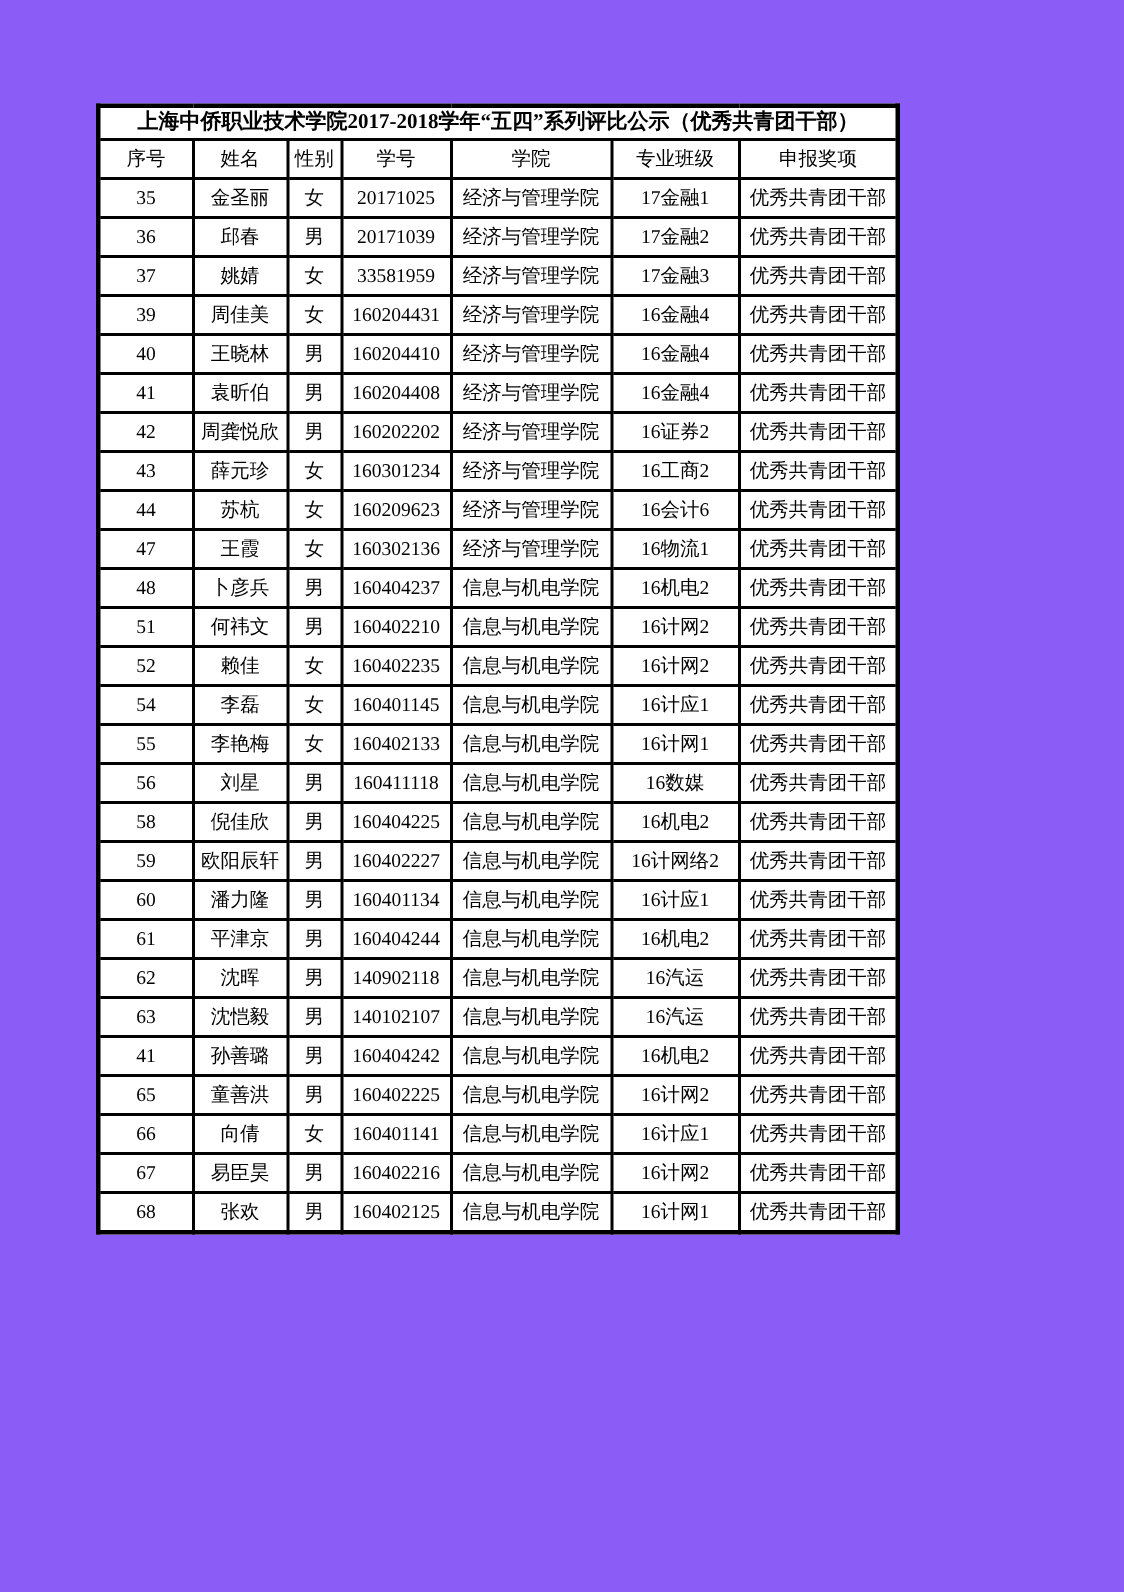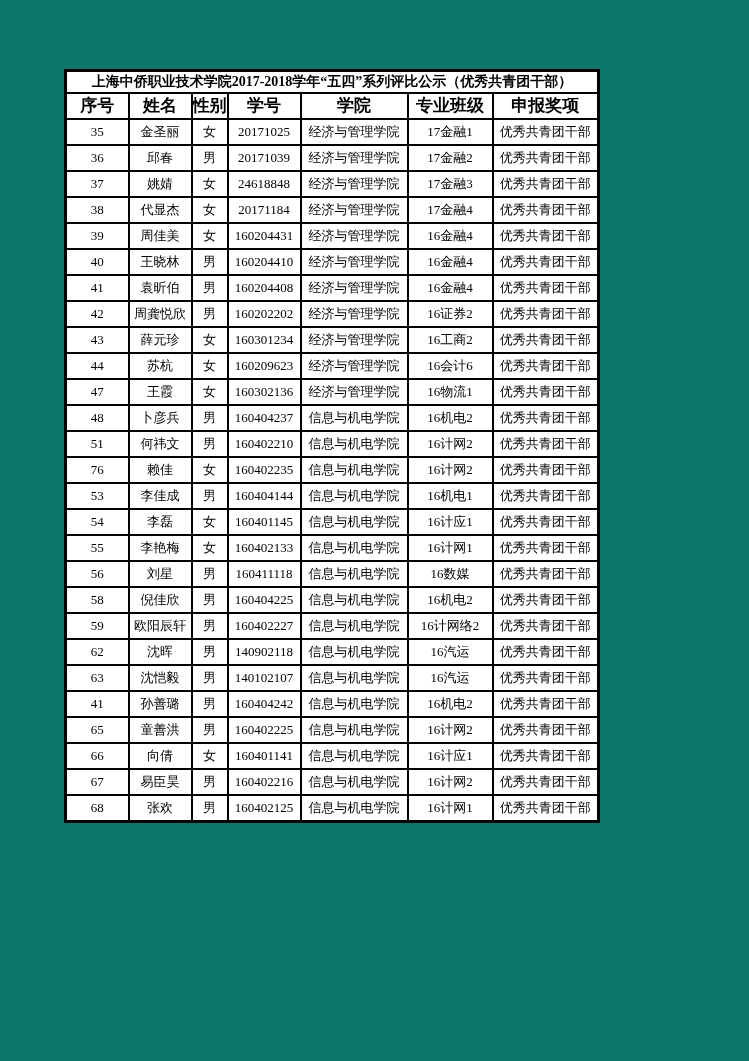--- a/index.html
+++ b/index.html
@@ -12,21 +12,21 @@
     height: 1061px;
     position: relative;
     font-family: "Liberation Serif", "DejaVu Serif", serif;
     color: #000;
   }
   .doc-page {
     position: absolute;
     left: 0; top: 0;
     width: 749px;
     height: 1061px;
-    background: #0f766e;
+    background: #8b5cf6;
   }
   table.award-table {
     position: absolute;
     left: 64px;
     top: 69px;
     border-collapse: collapse;
     table-layout: fixed;
     width: 533px;
     background: #ffffff;
     border: 3px solid #000;
@@ -44,22 +44,22 @@
     white-space: nowrap;
     line-height: 1.1;
   }
   table.award-table th.title-cell {
     font-weight: bold;
     font-size: 14px;
     height: 20px;
     letter-spacing: 0px;
   }
   table.award-table thead th.col-header {
-    font-weight: bold;
-    font-size: 17px;
+    font-weight: normal;
+    font-size: 13px;
   }
   col.c-serial  { width: 63px; }
   col.c-name    { width: 63px; }
   col.c-gender  { width: 36px; }
   col.c-sid     { width: 73px; }
   col.c-college { width: 107px; }
   col.c-class   { width: 85px; }
   col.c-award   { width: 106px; }
 </style>
 </head>
@@ -106,32 +106,23 @@
           <td>男</td>
           <td>20171039</td>
           <td>经济与管理学院</td>
           <td>17金融2</td>
           <td>优秀共青团干部</td>
         </tr>
         <tr>
           <td>37</td>
           <td>姚婧</td>
           <td>女</td>
-          <td>24618848</td>
+          <td>33581959</td>
           <td>经济与管理学院</td>
           <td>17金融3</td>
-          <td>优秀共青团干部</td>
-        </tr>
-        <tr>
-          <td>38</td>
-          <td>代显杰</td>
-          <td>女</td>
-          <td>20171184</td>
-          <td>经济与管理学院</td>
-          <td>17金融4</td>
           <td>优秀共青团干部</td>
         </tr>
         <tr>
           <td>39</td>
           <td>周佳美</td>
           <td>女</td>
           <td>160204431</td>
           <td>经济与管理学院</td>
           <td>16金融4</td>
           <td>优秀共青团干部</td>
@@ -202,35 +193,26 @@
         <tr>
           <td>51</td>
           <td>何祎文</td>
           <td>男</td>
           <td>160402210</td>
           <td>信息与机电学院</td>
           <td>16计网2</td>
           <td>优秀共青团干部</td>
         </tr>
         <tr>
-          <td>76</td>
+          <td>52</td>
           <td>赖佳</td>
           <td>女</td>
           <td>160402235</td>
           <td>信息与机电学院</td>
           <td>16计网2</td>
-          <td>优秀共青团干部</td>
-        </tr>
-        <tr>
-          <td>53</td>
-          <td>李佳成</td>
-          <td>男</td>
-          <td>160404144</td>
-          <td>信息与机电学院</td>
-          <td>16机电1</td>
           <td>优秀共青团干部</td>
         </tr>
         <tr>
           <td>54</td>
           <td>李磊</td>
           <td>女</td>
           <td>160401145</td>
           <td>信息与机电学院</td>
           <td>16计应1</td>
           <td>优秀共青团干部</td>
@@ -262,20 +244,38 @@
           <td>16机电2</td>
           <td>优秀共青团干部</td>
         </tr>
         <tr>
           <td>59</td>
           <td>欧阳辰轩</td>
           <td>男</td>
           <td>160402227</td>
           <td>信息与机电学院</td>
           <td>16计网络2</td>
+          <td>优秀共青团干部</td>
+        </tr>
+        <tr>
+          <td>60</td>
+          <td>潘力隆</td>
+          <td>男</td>
+          <td>160401134</td>
+          <td>信息与机电学院</td>
+          <td>16计应1</td>
+          <td>优秀共青团干部</td>
+        </tr>
+        <tr>
+          <td>61</td>
+          <td>平津京</td>
+          <td>男</td>
+          <td>160404244</td>
+          <td>信息与机电学院</td>
+          <td>16机电2</td>
           <td>优秀共青团干部</td>
         </tr>
         <tr>
           <td>62</td>
           <td>沈晖</td>
           <td>男</td>
           <td>140902118</td>
           <td>信息与机电学院</td>
           <td>16汽运</td>
           <td>优秀共青团干部</td>

